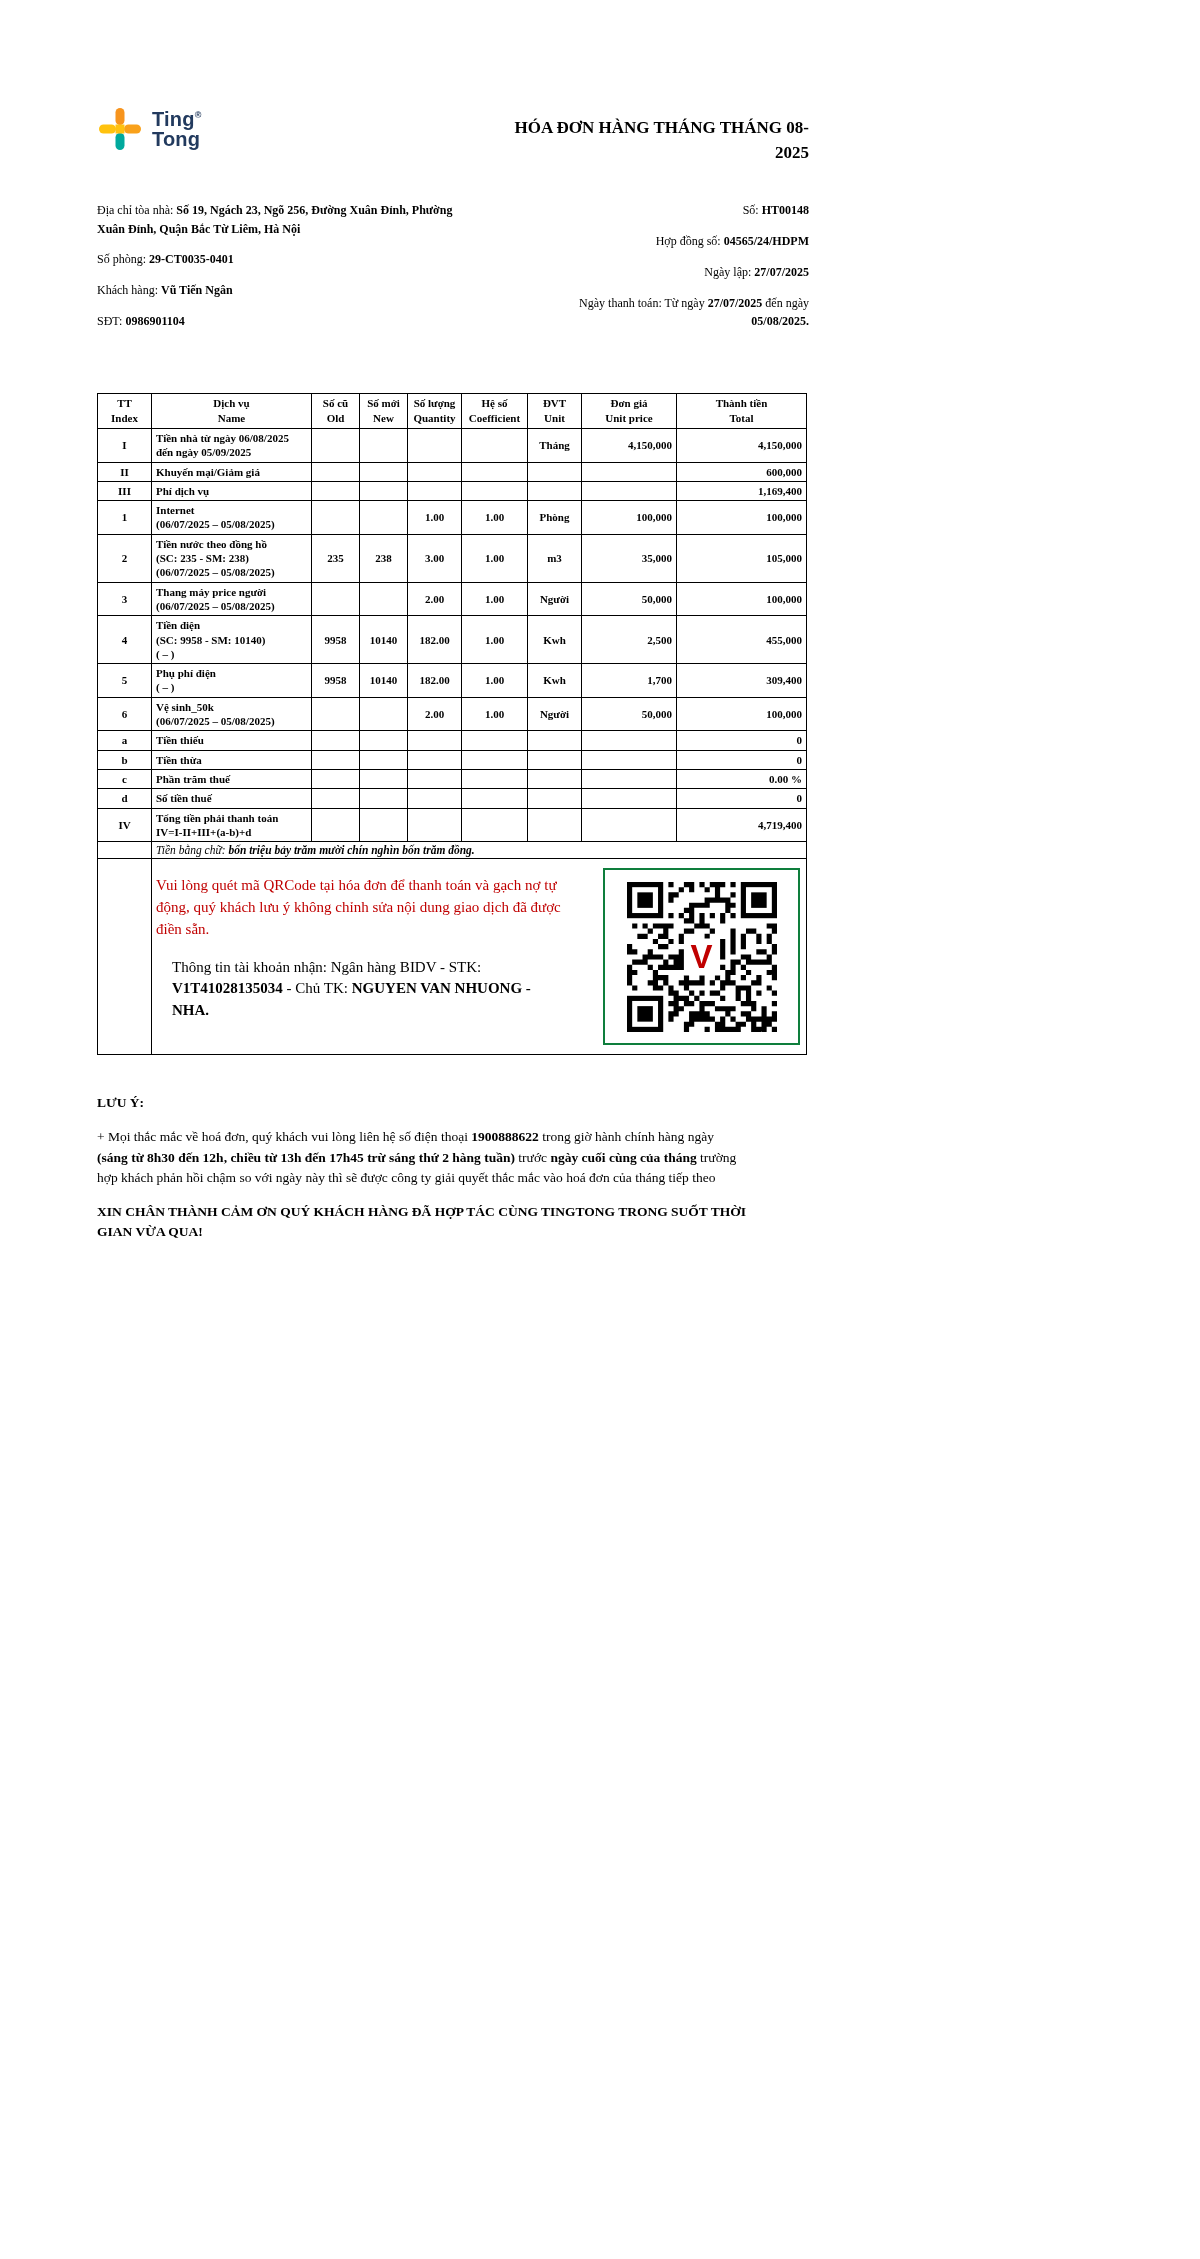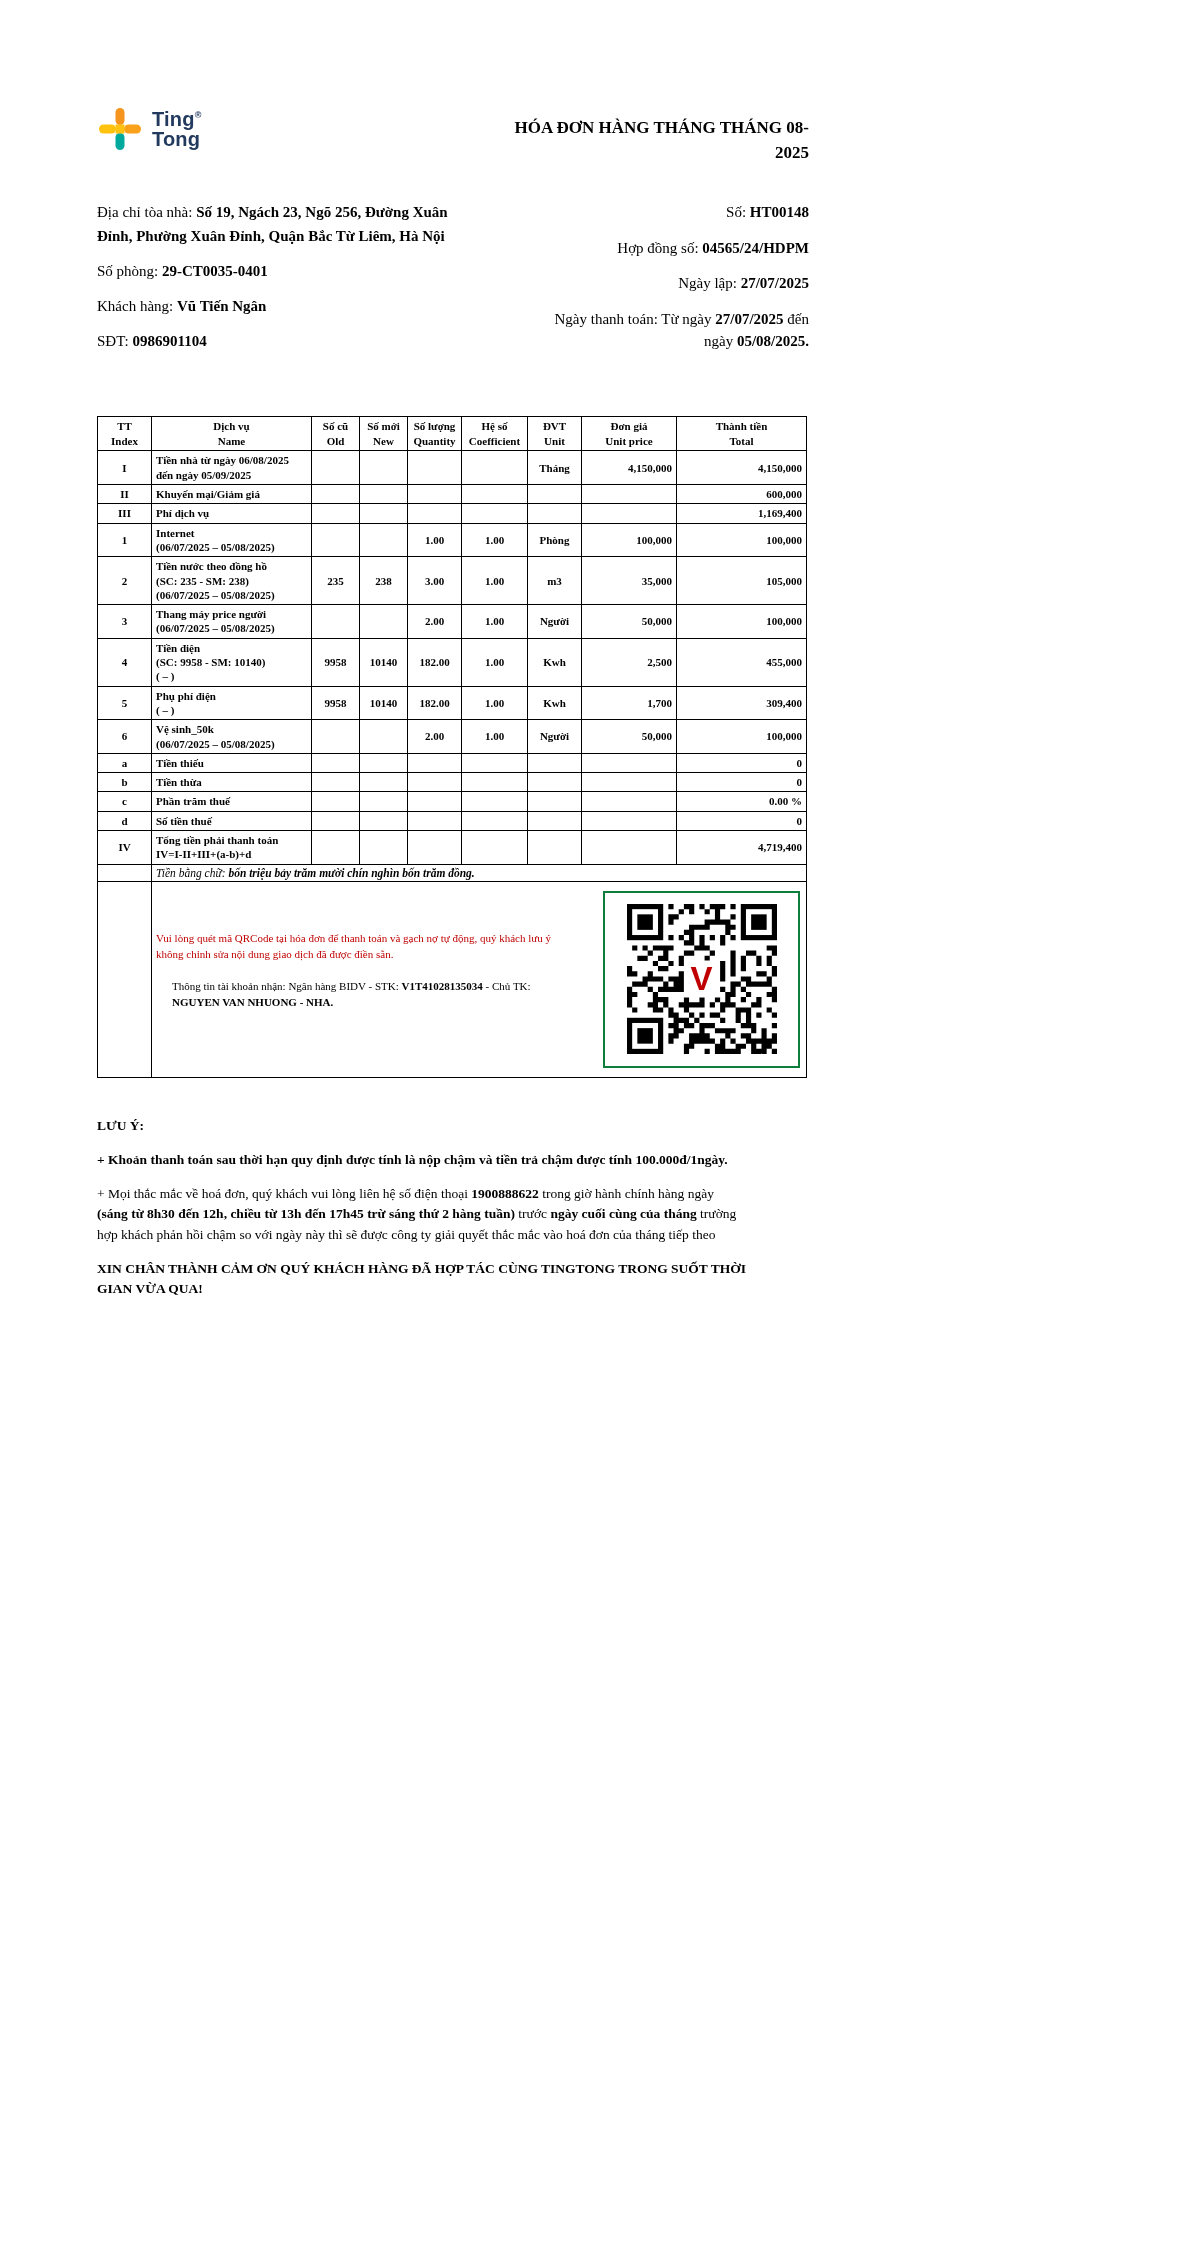--- a/index.html
+++ b/index.html
@@ -21,21 +21,21 @@
     font-family: "Liberation Sans", sans-serif; font-weight: bold;
     color: #223a5e; font-size: 20px; line-height: 1.02; letter-spacing: .2px;
   }
   .logo-text .reg { font-size: 9px; vertical-align: super; }
   .title {
     font-size: 17px; font-weight: bold; width: 300px; text-align: right;
     margin: 10px 0 0; line-height: 1.45;
   }
 
   
-  .info { display: flex; justify-content: space-between; margin-top: 36px; font-size: 15px; }
+  .info { display: flex; justify-content: space-between; margin-top: 36px; font-size: 12px; }
   .info-left  { width: 368px; }
   .info-left p  { margin: 0 0 12px; line-height: 1.55; }
   .info-right { width: 268px; text-align: right; }
   .info-right p { margin: 0 0 13px; line-height: 1.5; }
 
   
   table.invoice {
     border-collapse: collapse; table-layout: fixed; width: 709px;
     margin-top: 50px; font-size: 11px; padding-left: 22px;
   }
@@ -46,21 +46,21 @@
   table.invoice thead th div { line-height: 1.35; }
   table.invoice tbody.main td { font-weight: bold; vertical-align: middle; line-height: 1.3; }
   table.invoice td.idx  { text-align: center; }
   table.invoice td.name { text-align: left; vertical-align: top; }
   table.invoice td.c    { text-align: center; }
   table.invoice td.r    { text-align: right; }
 
   td.words { font-weight: normal; font-size: 11.5px; padding: 3px 5px; }
   td.pay-cell { height: 196px; font-weight: normal; padding: 6px 8px; }
   .pay-flex { display: flex; align-items: center; justify-content: space-between; height: 100%; }
-  .pay-text { width: 412px; font-size: 11px; line-height: 1.45; }
+  .pay-text { width: 412px; font-size: 15px; line-height: 1.45; }
   .pay-text .qr-note { margin: 0 0 15px; }
   .pay-text .acct { margin: 16px; }
 
   .qr-frame {
     position: relative; width: 197px; height: 177px;
     border: 2px solid var(--qr-frame-green, #0e7e3c);
     display: flex; align-items: center; justify-content: center;
     background: #fff; margin-right: 2px; flex: 0 0 auto;
   }
   .qr { width: 150px; height: 150px; display: block; }
@@ -390,18 +390,17 @@
               <span class="qr-v">V</span>
             </div>
           </div>
         </td>
       </tr>
     </tbody>
   </table>
 
   <section class="notes">
     <p class="nh">LƯU Ý:</p>
-    <p><span class="b">+ Khoản thanh toán sau thời hạn quy định được tính là nộp chậm và tiền trả chậm được tính 100.000đ/1ngày.</span></p>
     <p><span>+ Mọi thắc mắc về hoá đơn, quý khách vui lòng liên hệ số điện thoại </span><span class="b">1900888622</span><span> trong giờ hành chính hàng ngày </span><span class="b">(sáng từ 8h30 đến 12h, chiều từ 13h đến 17h45 trừ sáng thứ 2 hàng tuần)</span><span> trước </span><span class="b">ngày cuối cùng của tháng</span><span> trường hợp khách phản hồi chậm so với ngày này thì sẽ được công ty giải quyết thắc mắc vào hoá đơn của tháng tiếp theo</span></p>
     <p class="thanks">XIN CHÂN THÀNH CẢM ƠN QUÝ KHÁCH HÀNG ĐÃ HỢP TÁC CÙNG TINGTONG TRONG SUỐT THỜI GIAN VỪA QUA!</p>
   </section>
 
 </div>
 
 </body></html>

